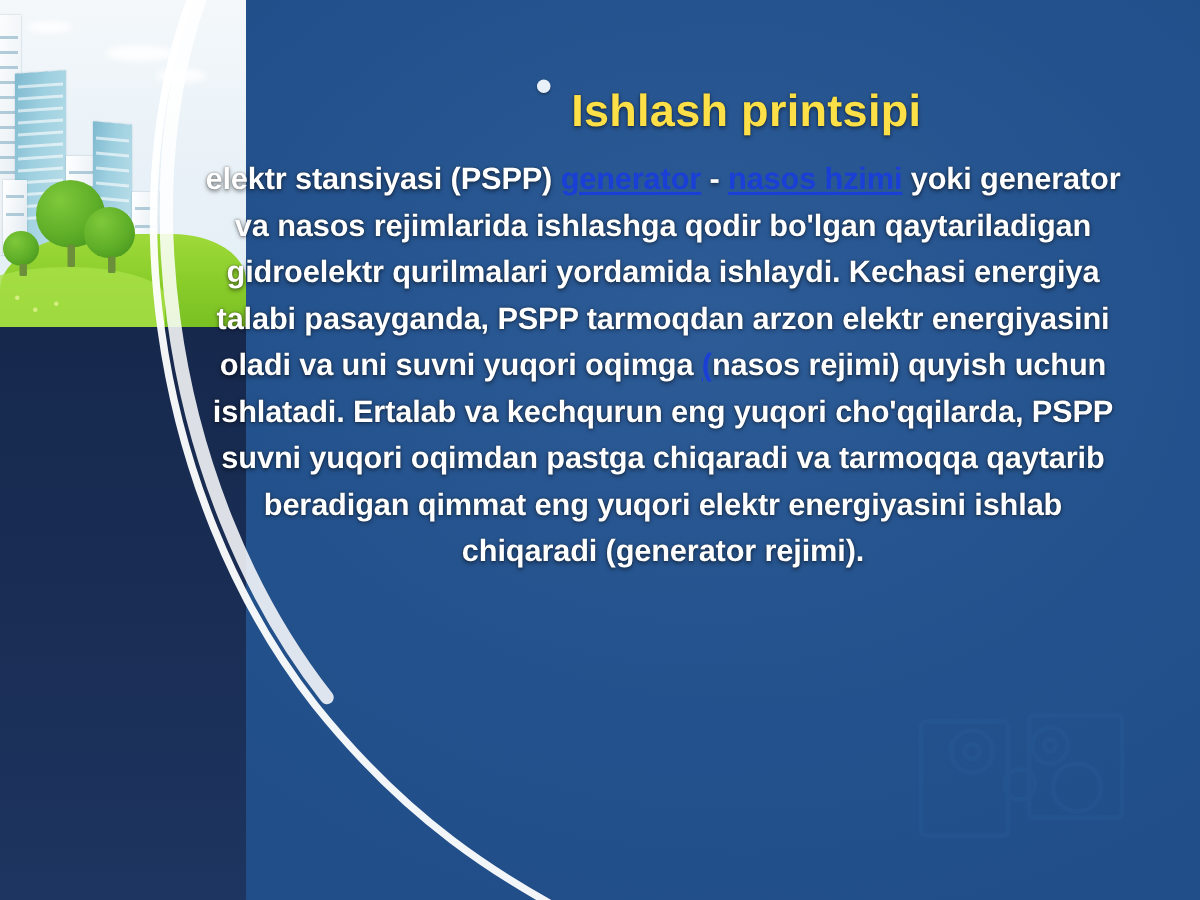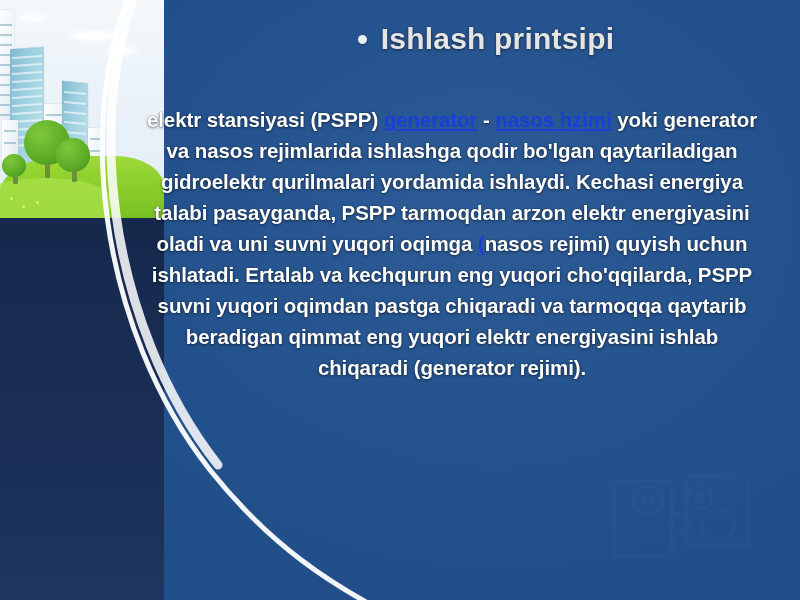--- a/index.html
+++ b/index.html
@@ -146,30 +146,31 @@
   .bullet {
     width: 9px; height: 9px;
     border-radius: 50%;
     background: #e9f0f8;
     box-shadow: 0 1px 2px rgba(0,0,0,.35);
     flex: 0 0 auto;
   }
   .title-text {
     font-size: 30px;
     font-weight: bold;
-    color: #e5e5e5;
+    color: #fde047;
     letter-spacing: .2px;
     text-shadow: 0 1px 3px rgba(0,0,0,.45), 0 0 1px rgba(0,0,0,.5);
     white-space: nowrap;
+    margin-top: 36px;
   }
 
   
   .body-block {
     position: absolute;
-    left: 142px;
+    left: 132px;
     top: 104px;
     width: 620px;
     text-align: center;
     font-size: 20.5px;
     font-weight: bold;
     line-height: 31px;
     color: #ffffff;
     text-shadow: 0 1px 3px rgba(0,0,0,.5), 0 0 1px rgba(0,0,0,.55);
     letter-spacing: -0.1px;
   }

